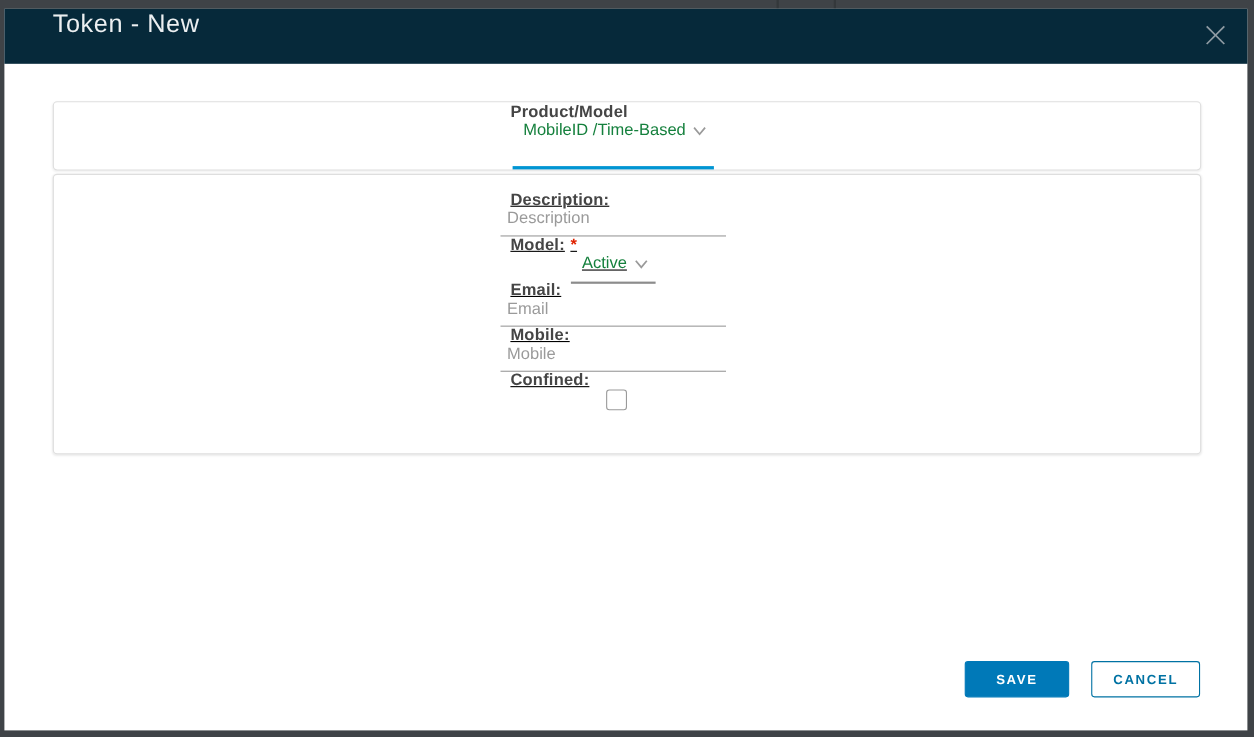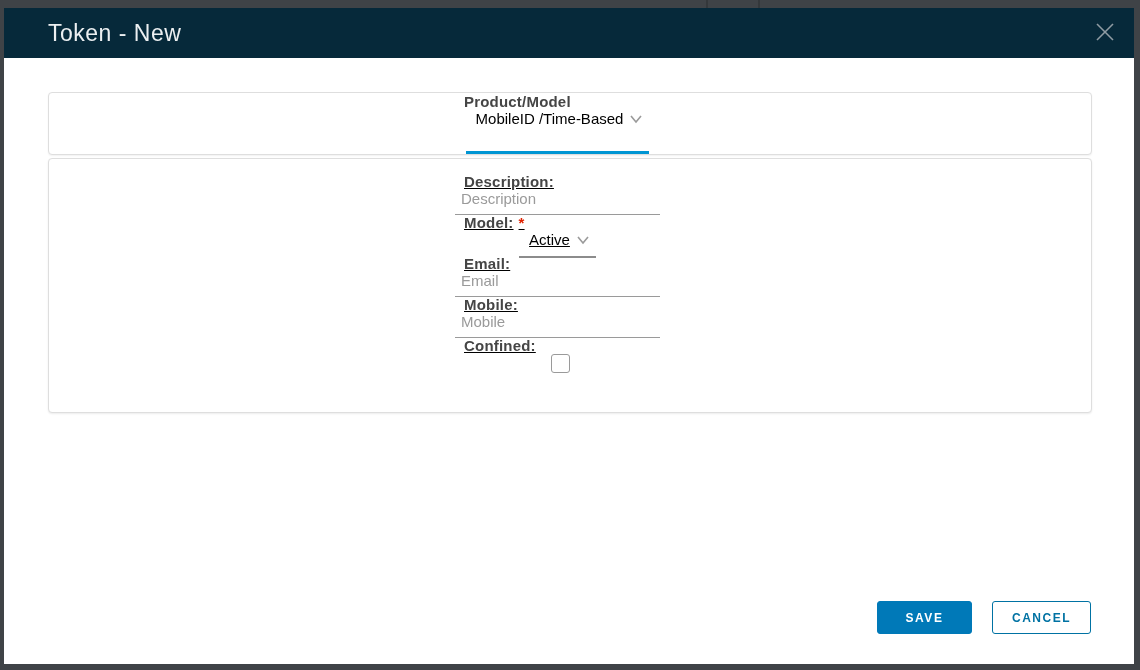--- a/index.html
+++ b/index.html
@@ -8,35 +8,35 @@
 
   .frame { position:relative; width:1140px; height:670px; background:#3f4347; }
 
   
   .edge-seam { position:absolute; top:0; width:2px; height:8px; background:#34383b; }
   .seam-1 { left:706px; }
   .seam-2 { left:758px; }
 
   .modal { position:absolute; left:4px; top:8px; width:1130px; height:656px; background:#ffffff; }
 
-  .modal-header { position:relative; height:50px; background:#06293a; display:flex; align-items:center; padding-left:44px; }
+  .modal-header { position:relative; height:50px; background:#06293a; display:flex; align-items:flex-start; padding-left:44px; }
   .modal-title { color:#eceff1; font-size:23px; font-weight:300; letter-spacing:0.5px; }
   .close-btn { position:absolute; right:12px; top:7px; width:34px; height:34px; background:transparent; border:none; cursor:pointer; display:flex; align-items:center; justify-content:center; }
   .close-btn svg { stroke:#8f9ba3; stroke-width:1.6; }
 
   .panel { position:absolute; left:44px; width:1044px; background:#fff; border:1px solid #dedede; border-radius:4px; }
   .panel-1 { top:84px; height:63px; box-shadow:0 1px 2px rgba(0,0,0,0.06); display:flex; align-items:center; }
   .panel-2 { top:150px; height:255px; box-shadow:0 1px 2px rgba(0,0,0,0.08); padding-top:14px;text-decoration:underline; }
 
   .row { display:flex; align-items:center; height:41px;flex-direction:column; }
   .row-label { width:260px; padding-left:24px; font-size:15px; font-weight:bold; color:#454545; letter-spacing:0.2px; flex-shrink:0; }
   .req { color:#e02200; margin-left:5px; font-weight:bold; }
   .field-area { flex:1; margin-right:25px; position:relative; }
 
-  .select-display { width:100%; font-size:15px; color:#000000; padding:0 26px 8px 10px; cursor:pointer; }
+  .select-display { width:100%; font-size:15px; color:#15803d; padding:0 26px 8px 10px; cursor:pointer; }
   .focus-underline { border-bottom:3px solid #0095d3; }
   .gray-underline-2 { border-bottom:2px solid #8c8c8c; }
 
   .text-input { width:100%; border:none; outline:none; background:transparent; font-size:15px; color:#343a40; padding:0 0 7px 6px; border-bottom:1px solid #9a9a9a; }
   .text-input::placeholder { color:#9a9a9a; opacity:1; }
 
   .chevron { position:absolute; right:6px; top:2px; pointer-events:none; }
   .chevron svg { stroke:#9a9a9a; stroke-width:1.6; fill:none; }
 
   .checkbox { width:19px; height:19px; border:1px solid #9a9a9a; border-radius:3px; background:#fff; margin-left:5px; cursor:pointer; }

